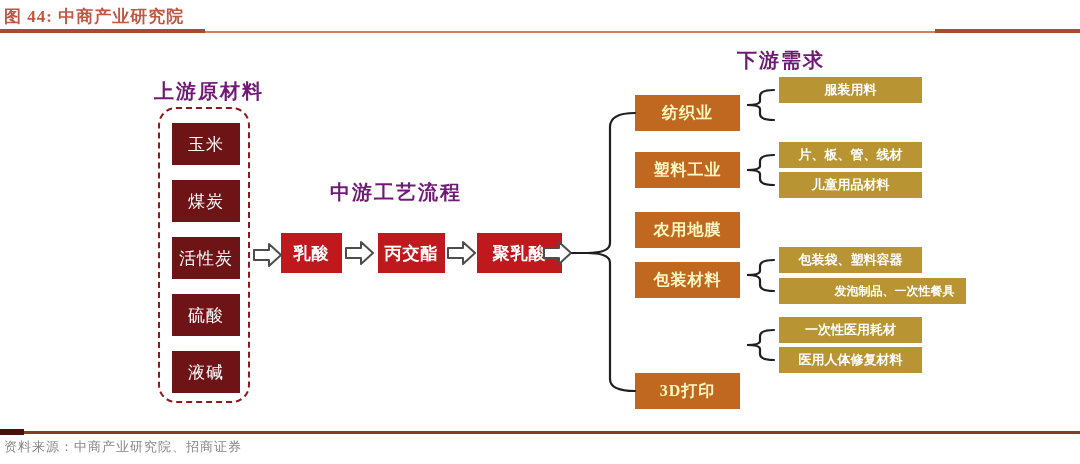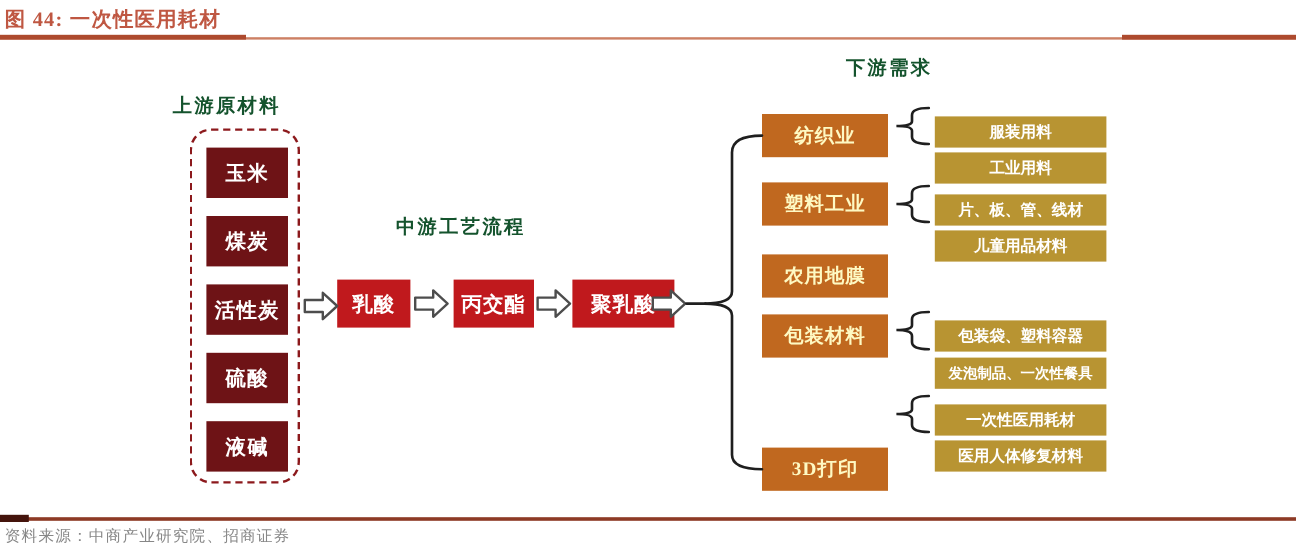--- a/index.html
+++ b/index.html
@@ -27,37 +27,37 @@
   .rule-bottom-base { left: 0; top: 431px; width: 1080px; height: 3px; background: #8d3a25; }
   .rule-bottom-tick { left: 0; top: 429px; width: 24px; height: 6px; background: #44140c; }
   .source-note {
     left: 4px; top: 438px;
     font-size: 13px; color: #878787; letter-spacing: 1px;
     white-space: nowrap;
   }
 
   
   .sec-header {
-    font-size: 16px; font-weight: bold; color: #14532d;
-    letter-spacing: 2px; text-align: left; white-space: nowrap;
+    font-size: 20px; font-weight: bold; color: #701a75;
+    letter-spacing: 2px; text-align: right; white-space: nowrap;
   }
   .hdr-up   { left: 144px; top: 78px;  width: 120px; }
   .hdr-mid  { left: 330px; top: 179px; width: 130px; }
   .hdr-down { left: 705px; top: 47px;  width: 120px; }
 
   
   .dashed-group {
     left: 158px; top: 107px; width: 92px; height: 296px;
     border: 2px dashed #8c191c; border-radius: 18px;
     box-sizing: border-box;
   }
   .ubox {
     left: 172px; width: 68px; height: 42px;
     background: #6e1316;
-    color: #ffffff; font-weight: bold; font-size: 17px; letter-spacing: 1px;
+    color: #ffffff; font-weight: normal; font-size: 17px; letter-spacing: 1px;
     display: flex; align-items: center; justify-content: center;
   }
 
   
   .mbox {
     top: 233px; height: 40px;
     background: #c0191d;
     color: #ffffff; font-weight: bold; font-size: 17px; letter-spacing: 1px;
     display: flex; align-items: center; justify-content: center;
   }
@@ -72,36 +72,35 @@
   }
   .cat.small { font-size: 14px; letter-spacing: 0; }
 
   
   .sub {
     left: 779px; width: 143px; height: 26px;
     background: #b89432;
     color: #ffffff; font-weight: bold; font-size: 13px;
     display: flex; align-items: center; justify-content: center;
     white-space: nowrap;
-    margin-top: 20px;
   }
-  .sub.long { font-size: 12px; }
+  .sub.long { font-size: 12px; padding-left: 44px; }
 
   .overlay {
     position: absolute; left: 0; top: 0;
     width: 1080px; height: 464px;
     pointer-events: none;
   }
 </style>
 </head>
 <body>
 
 <div class="canvas">
 
-  <div class="abs fig-title">图 44: 一次性医用耗材</div>
+  <div class="abs fig-title">图 44: 中商产业研究院</div>
   <div class="abs rule-top-base"></div>
   <div class="abs rule-top-left"></div>
   <div class="abs rule-top-right"></div>
 
   <div class="abs sec-header hdr-up">上游原材料</div>
   <div class="abs sec-header hdr-mid">中游工艺流程</div>
   <div class="abs sec-header hdr-down">下游需求</div>
 
   <div class="abs dashed-group"></div>
   <div class="abs ubox" style="top:123px">玉米</div>
@@ -114,21 +113,20 @@
   <div class="abs mbox" style="left:378px;width:67px">丙交酯</div>
   <div class="abs mbox" style="left:477px;width:85px">聚乳酸</div>
 
   <div class="abs cat" style="top:95px">纺织业</div>
   <div class="abs cat" style="top:212px">农用地膜</div>
   <div class="abs cat" style="top:152px">塑料工业</div>
   <div class="abs cat" style="top:262px">包装材料</div>
   <div class="abs cat" style="top:373px">3D打印</div>
 
   <div class="abs sub" style="top:77px">服装用料</div>
-  <div class="abs sub" style="top:107px">工业用料</div>
   <div class="abs sub" style="top:142px">片、板、管、线材</div>
   <div class="abs sub" style="top:172px">儿童用品材料</div>
   <div class="abs sub" style="top:247px">包装袋、塑料容器</div>
   <div class="abs sub long" style="top:278px">发泡制品、一次性餐具</div>
   <div class="abs sub" style="top:317px">一次性医用耗材</div>
   <div class="abs sub" style="top:347px">医用人体修复材料</div>
 
   <svg class="overlay" viewBox="0 0 1080 464" xmlns="http://www.w3.org/2000/svg">
 
     <polygon points="254,250 269,250 269,244 281,255 269,266 269,260 254,260" fill="#ffffff" stroke="#4d4d4d" stroke-width="2" stroke-linejoin="round"></polygon>

